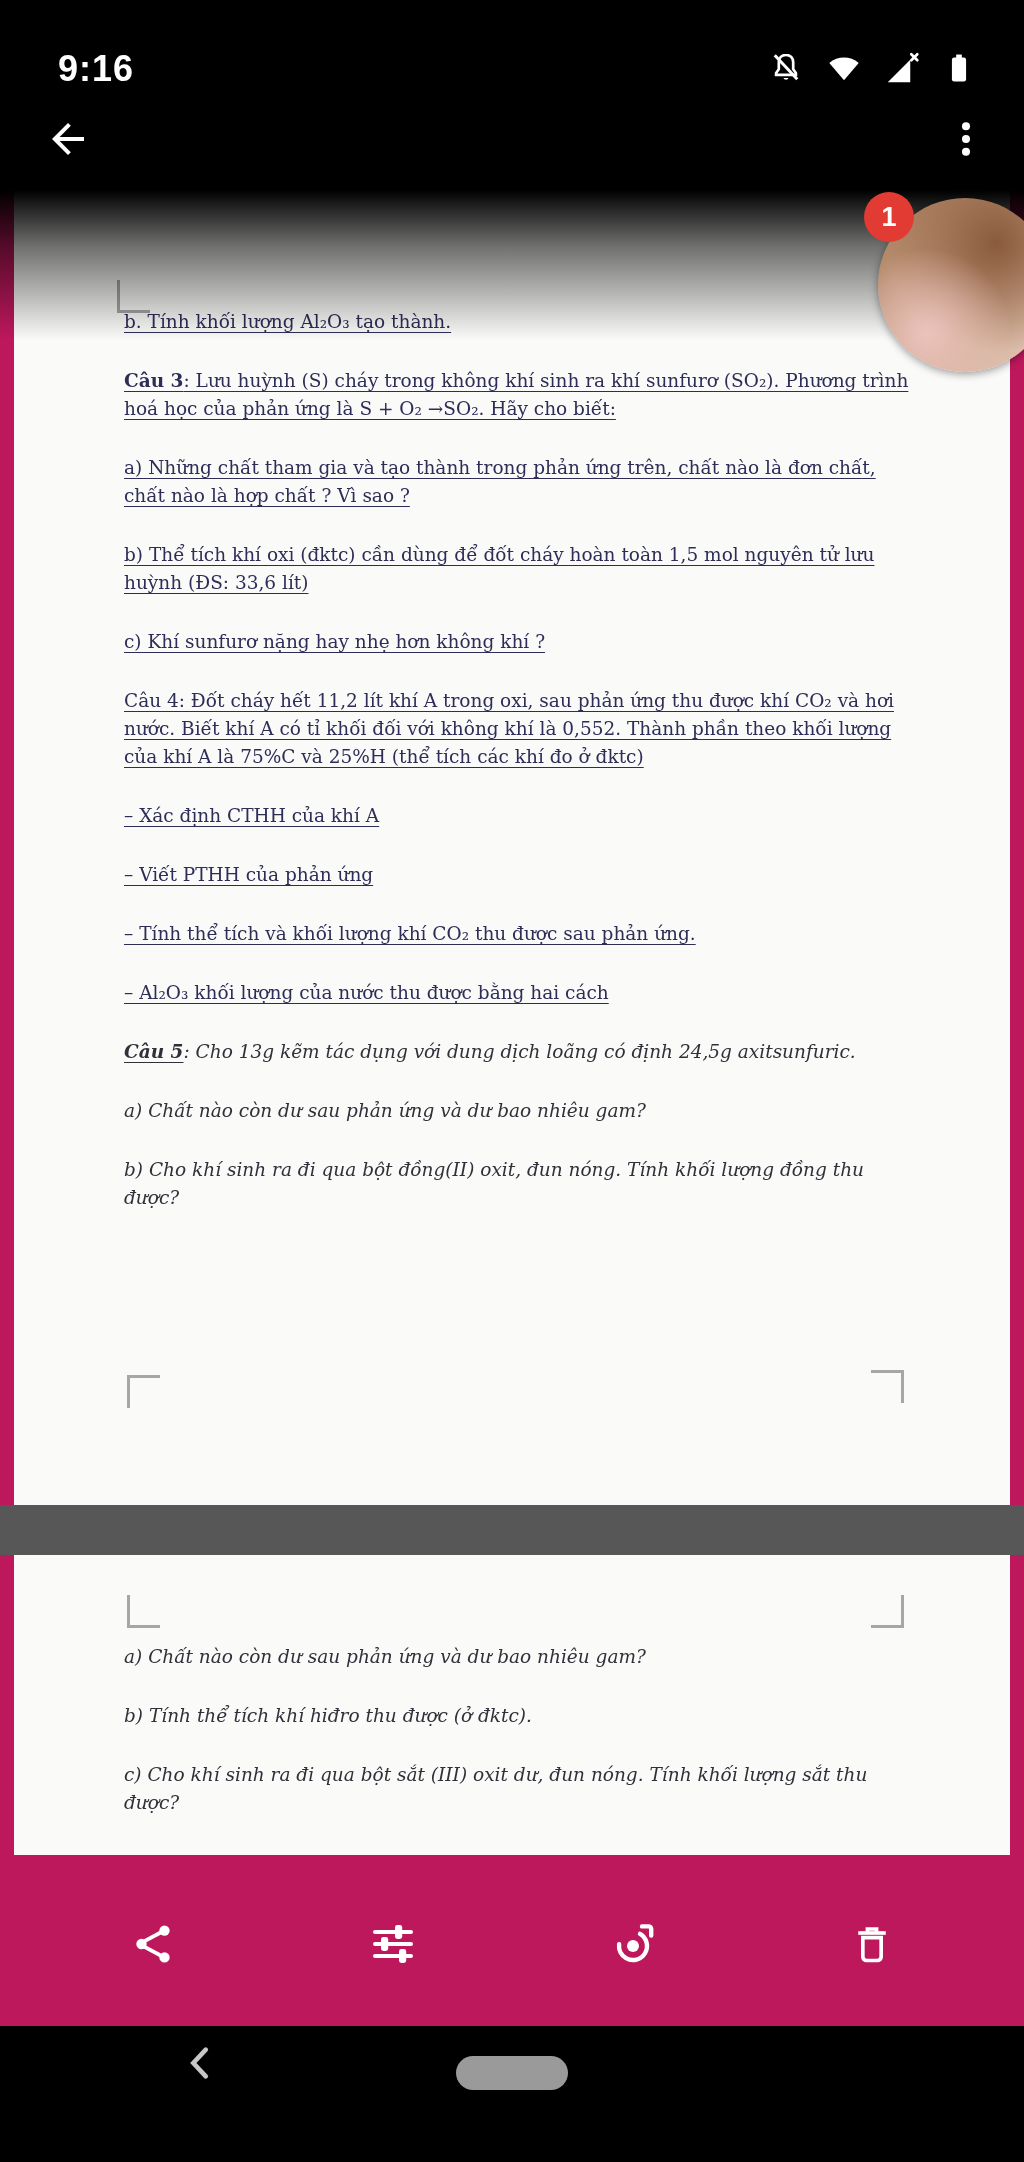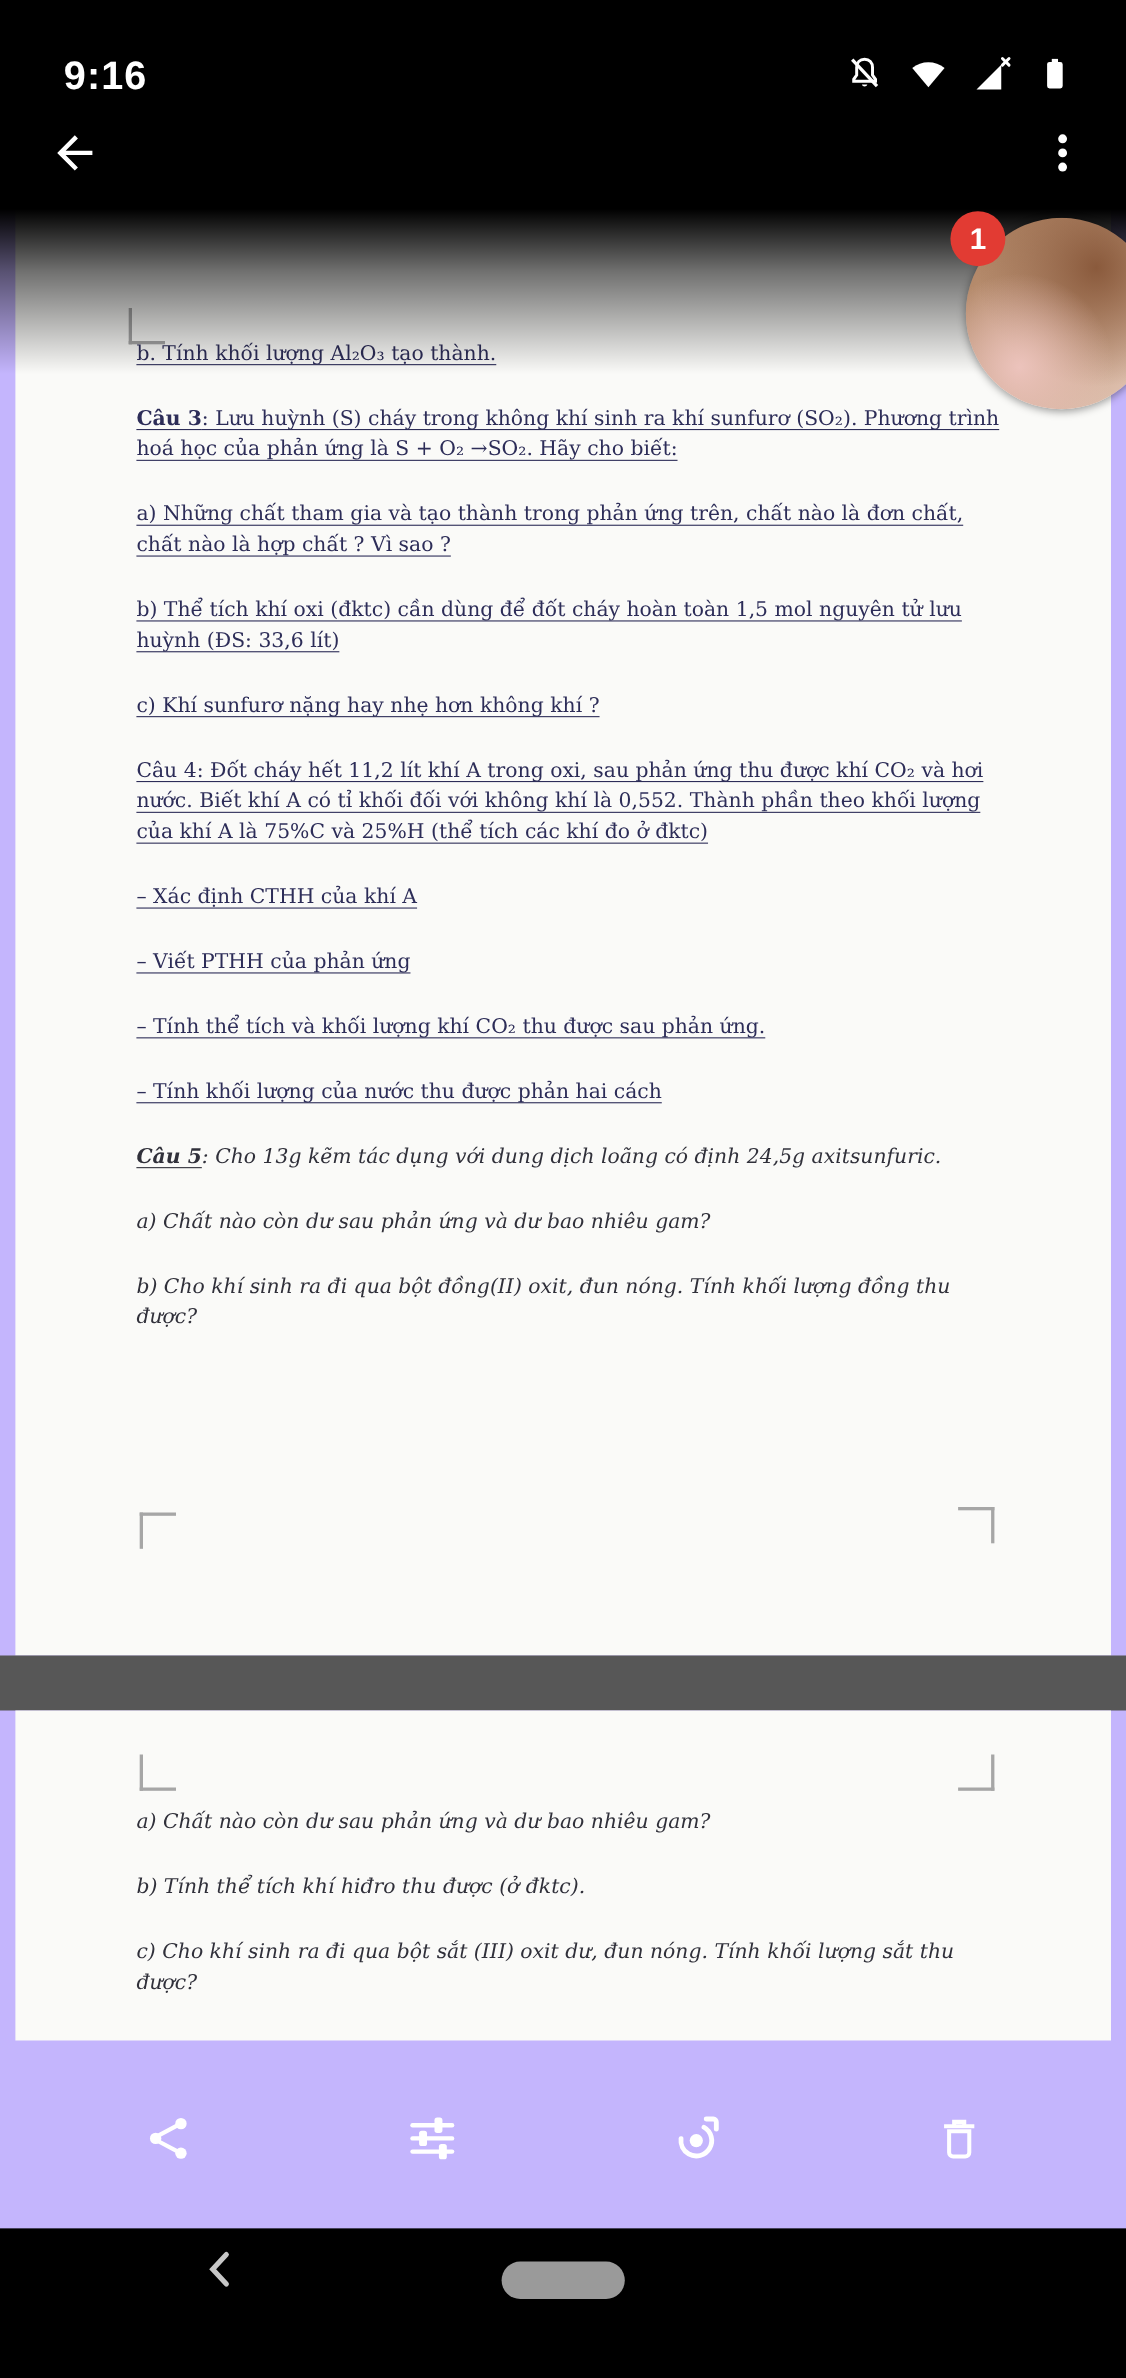--- a/index.html
+++ b/index.html
@@ -14,21 +14,21 @@
   .status-icons{display:flex;align-items:center;gap:22px;}
 
   
   .app-bar{position:absolute;top:90px;left:0;right:0;height:100px;display:flex;
            align-items:center;justify-content:space-between;padding:0 36px 0 44px;
            box-sizing:border-box;z-index:10;}
   .icon-btn{background:none;border:0;padding:0;margin:0;cursor:pointer;display:flex;
             align-items:center;justify-content:center;}
 
   
-  .viewer{position:absolute;top:190px;left:0;right:0;bottom:136px;background:#c4b5fd;}
+  .viewer{position:absolute;top:190px;left:0;right:0;bottom:136px;background:#be185d;}
   .top-gradient{position:absolute;top:0;left:0;right:0;height:150px;z-index:3;pointer-events:none;
                 background:linear-gradient(180deg,#000 0%,rgba(0,0,0,0.55) 38%,rgba(0,0,0,0) 100%);}
   .page{position:absolute;left:14px;width:996px;background:#fafaf8;}
   .page1{top:0;height:1315px;}
   .page-gap{position:absolute;left:0;right:0;top:1315px;height:50px;background:#575757;}
   .page2{top:1365px;height:300px;}
 
   
   .crop{position:absolute;width:30px;height:30px;border:0 solid #a6a6a6;}
   .cl{border-left-width:3px;} .cr{border-right-width:3px;}
@@ -136,21 +136,21 @@
       <div class="doc-content">
         <p class="u"><span>b. Tính khối lượng Al₂O₃ tạo thành.</span></p>
         <p class="u"><span class="plabel">Câu 3</span><span>: Lưu huỳnh (S) cháy trong không khí sinh ra khí sunfurơ (SO₂). Phương trình hoá học của phản ứng là  S + O₂ →SO₂.   Hãy cho biết:</span></p>
         <p class="u"><span>a) Những chất tham gia và tạo thành trong phản ứng trên, chất nào là đơn chất, chất nào là hợp chất ? Vì sao ?</span></p>
         <p class="u"><span>b) Thể tích khí oxi (đktc) cần dùng để đốt cháy hoàn toàn 1,5 mol nguyên tử lưu huỳnh (ĐS: 33,6 lít)</span></p>
         <p class="u"><span>c) Khí sunfurơ nặng hay nhẹ hơn không khí ?</span></p>
         <p class="u"><span>Câu 4: Đốt cháy hết 11,2 lít khí A trong oxi, sau phản ứng thu được khí CO₂ và hơi nước. Biết khí A có tỉ khối đối với không khí là 0,552. Thành phần theo khối lượng của khí A là 75%C và 25%H (thể tích các khí đo ở đktc)</span></p>
         <p class="u"><span>– Xác định CTHH của khí A</span></p>
         <p class="u"><span>– Viết PTHH của phản ứng</span></p>
         <p class="u"><span>– Tính thể tích và khối lượng khí CO₂ thu được sau phản ứng.</span></p>
-        <p class="u"><span>– Tính khối lượng của nước thu được phản hai cách</span></p>
+        <p class="u"><span>– Al₂O₃ khối lượng của nước thu được bằng hai cách</span></p>
         <p class="it"><span class="plabel">Câu 5</span><span>: Cho 13g kẽm tác dụng với dung dịch loãng có định 24,5g axitsunfuric.</span></p>
         <p class="it"><span>a) Chất nào còn dư sau phản ứng và dư bao nhiêu gam?</span></p>
         <p class="it"><span>b) Cho khí sinh ra đi qua bột đồng(II) oxit, đun nóng. Tính khối lượng đồng thu được?</span></p>
       </div>
     </div>
 
     <div class="page-gap"></div>
 
     <div class="page page2">
       <div class="crop cl cb" style="left:113px;top:40px;"></div>

